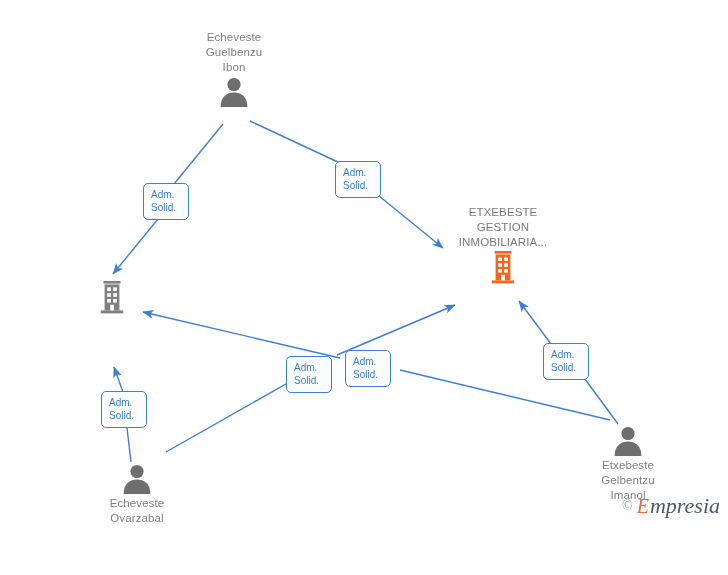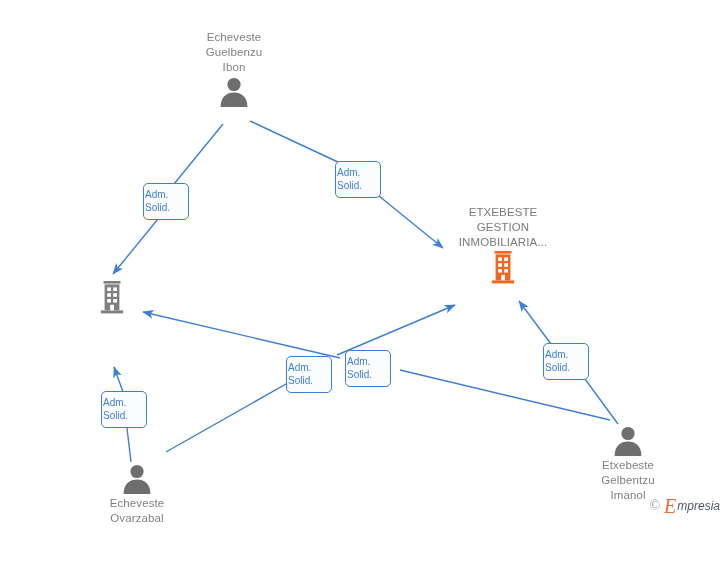--- a/index.html
+++ b/index.html
@@ -49,21 +49,21 @@
     margin: 0 auto;
   }
   .edge-label {
     position: absolute;
     border: 1.3px solid #3d7fd4;
     border-radius: 5px;
     background: #fbfcfe;
     color: #3d7fd4;
     font-size: 10px;
     line-height: 13px;
-    padding: 4px 7px 4px 1px;
+    padding: 4px 7px 4px 7px;
     text-align: left;
     white-space: pre-line;
     box-sizing: border-box;
   }
   .watermark {
     position: absolute;
     right: 8px;
     bottom: 6px;
     display: flex;
     align-items: center;
@@ -75,23 +75,23 @@
     font-family: "Liberation Serif", serif;
   }
   .wm-e {
     font-family: "Liberation Serif", serif;
     font-style: italic;
     font-size: 20px;
     color: #ef6b34;
     line-height: 20px;
   }
   .wm-rest {
-    font-family: Liberation Sans, sans-serif;
+    font-family: Liberation Serif, serif;
     font-style: italic;
-    font-size: 12px;
+    font-size: 22px;
     color: #4a5a66;
     line-height: 20px;
     margin-left: -3px;
   }
 </style>
 </head>
 <body>
 
 <div id="canvas">
 

